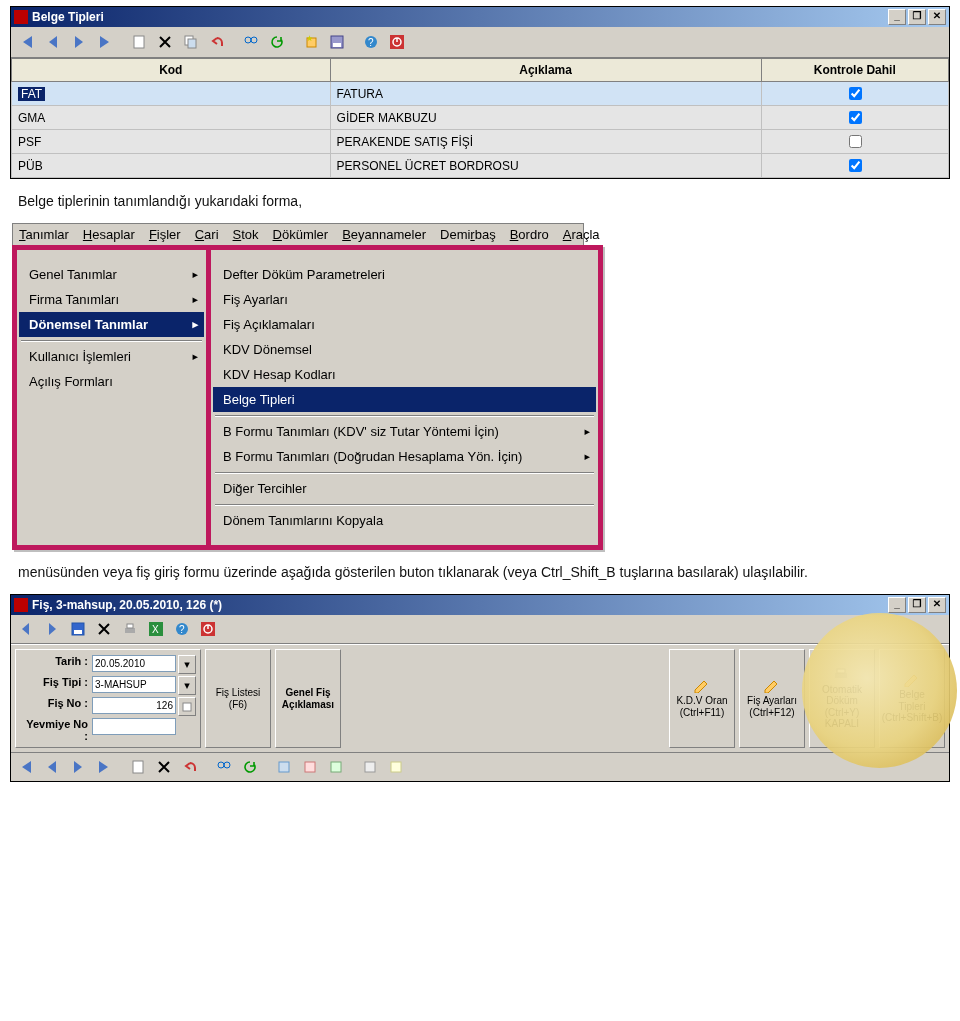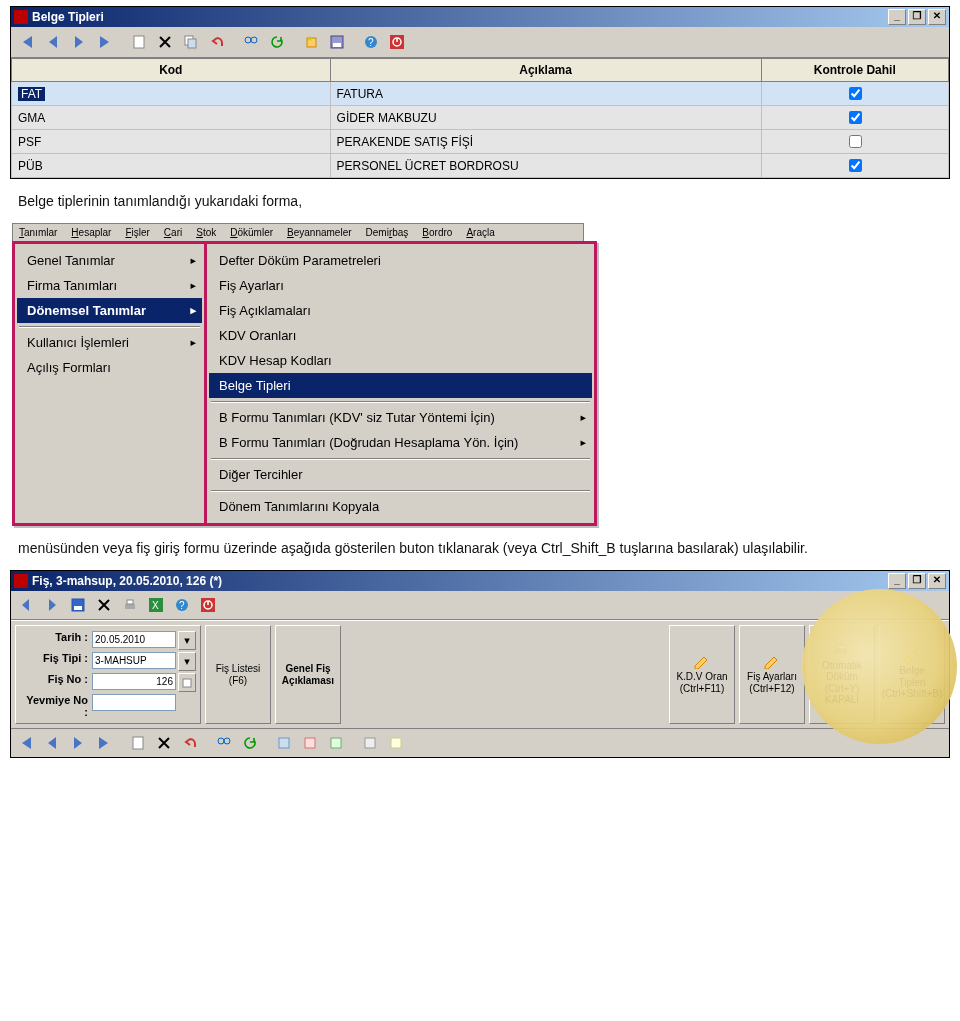--- a/index.html
+++ b/index.html
@@ -82,31 +82,31 @@
     font-size: 14px;
     color: #111;
     margin: 14px 8px;
   }
   
   .menubar {
     background:#d4d0c8;
     border:1px solid #808080;
     border-bottom:none;
     padding:3px 6px;
-    font-size:10px;
+    font-size:13px;
     display:flex; gap:14px;
     width: 558px;
   }
   .menubar span u { text-decoration: underline; }
   .menus-wrap { display:flex; margin-left:0; }
   .menu-panel {
     background:#d4d0c8;
-    border:3px solid #be185d;
+    border:5px solid #be185d;
     box-shadow: 2px 2px 0 rgba(0,0,0,.25);
-    padding: 4px 2px;
+    padding: 12px 2px;
     font-size: 13px;
   }
   .menu-panel.left { width: 185px; border-right:none; }
   .menu-panel.right { width: 383px; }
   .mitem {
     padding: 5px 18px 5px 10px;
     position: relative;
     white-space: nowrap;
   }
   .mitem.arrow::after {
@@ -315,21 +315,21 @@
           <div class="mitem arrow">Firma Tanımları</div>
           <div class="mitem arrow sel">Dönemsel Tanımlar</div>
           <div class="msep"></div>
           <div class="mitem arrow">Kullanıcı İşlemleri</div>
           <div class="mitem">Açılış Formları</div>
         </div>
     <div class="menu-panel right" id="menu-right">
           <div class="mitem">Defter Döküm Parametreleri</div>
           <div class="mitem">Fiş Ayarları</div>
           <div class="mitem">Fiş Açıklamaları</div>
-          <div class="mitem">KDV Oranları</div>
+          <div class="mitem">KDV Dönemsel</div>
           <div class="mitem">KDV Hesap Kodları</div>
           <div class="mitem selsub">Belge Tipleri</div>
           <div class="msep"></div>
           <div class="mitem arrow">B Formu Tanımları (KDV' siz Tutar Yöntemi İçin)</div>
           <div class="mitem arrow">B Formu Tanımları (Doğrudan Hesaplama Yön. İçin)</div>
           <div class="msep"></div>
           <div class="mitem">Diğer Tercihler</div>
           <div class="msep"></div>
           <div class="mitem">Dönem Tanımlarını Kopyala</div>
         </div>

